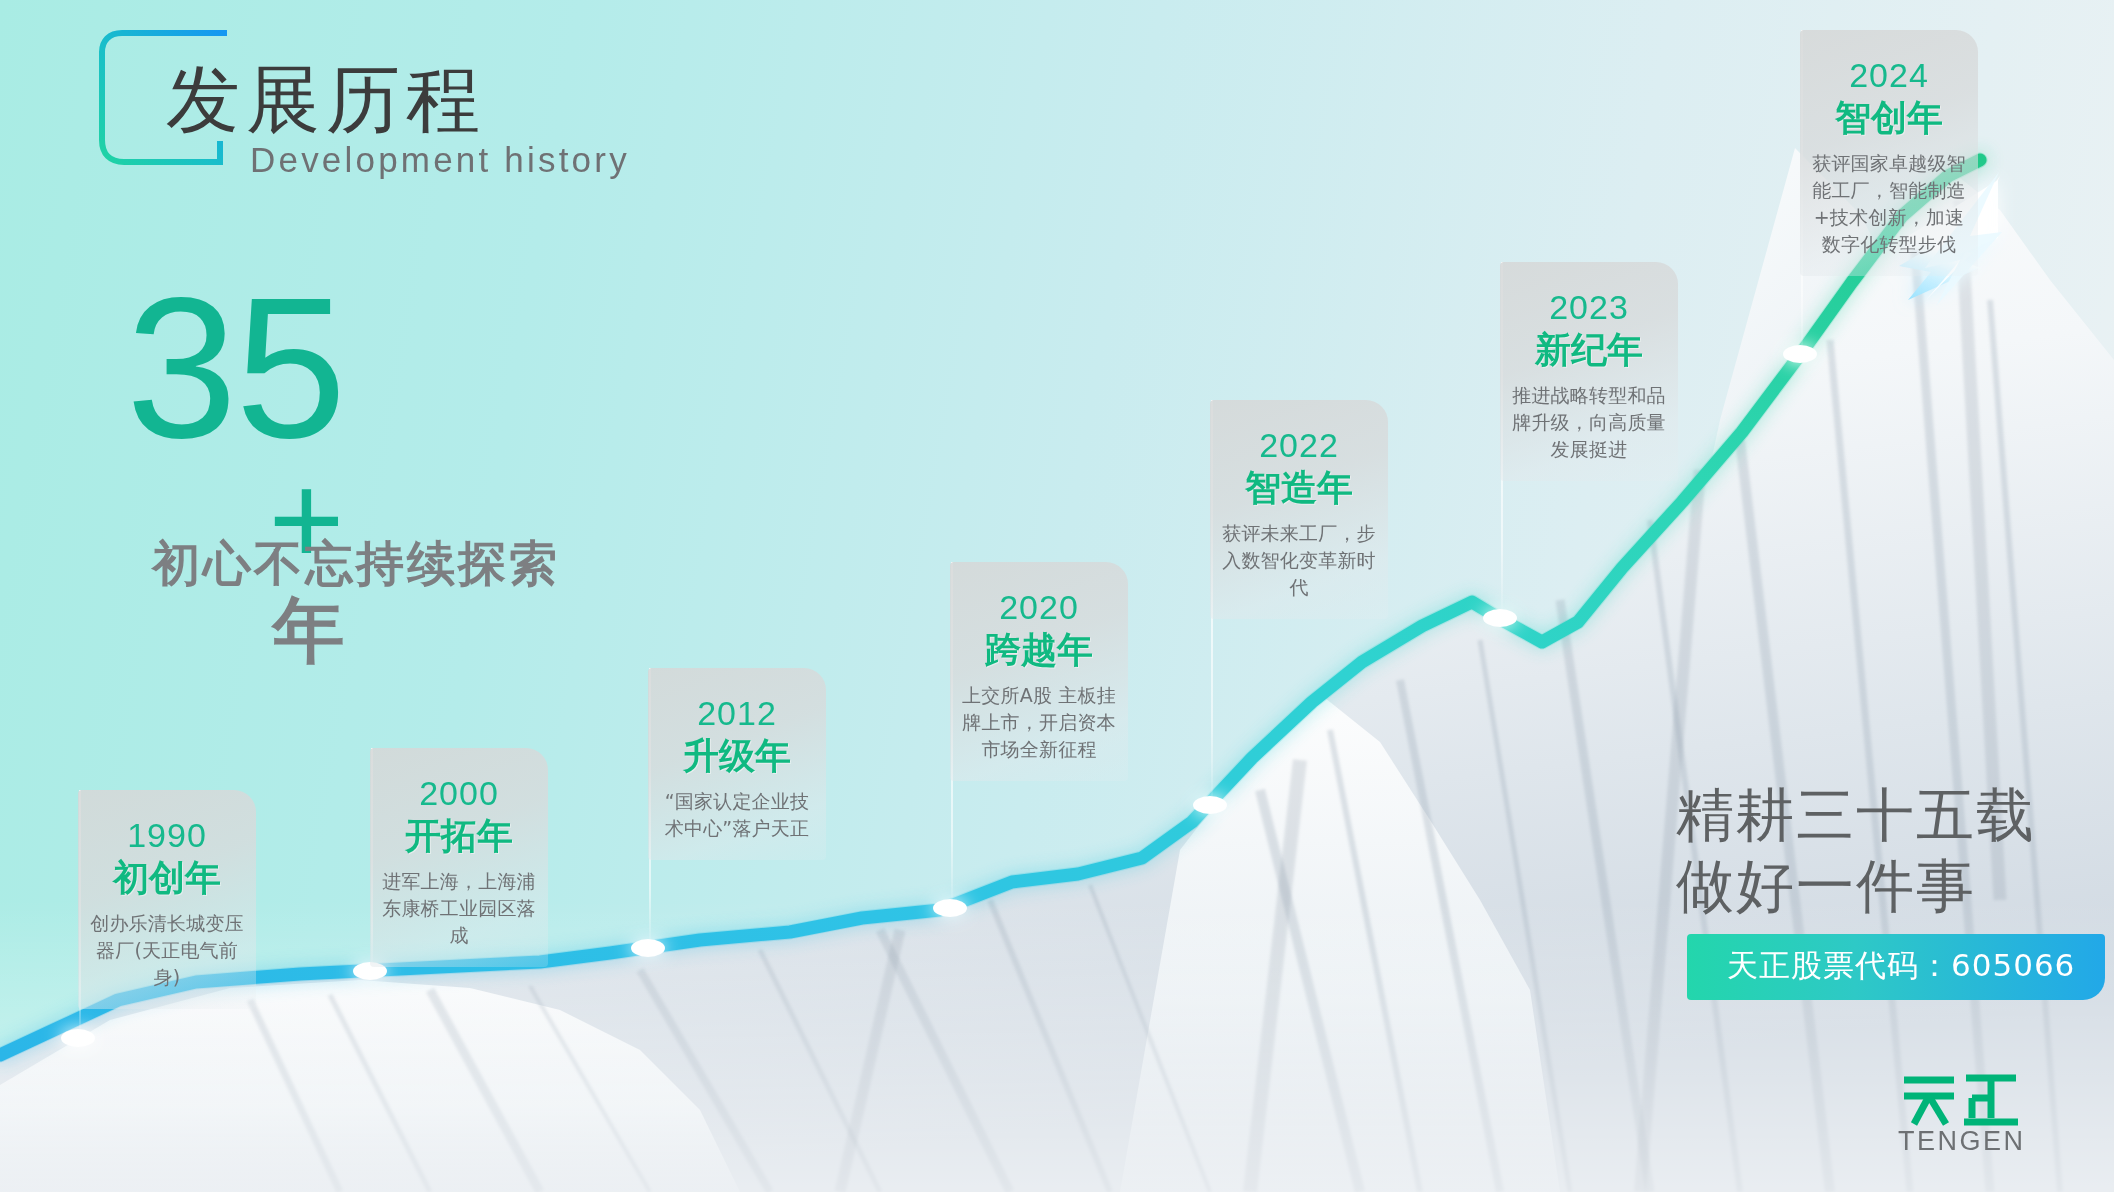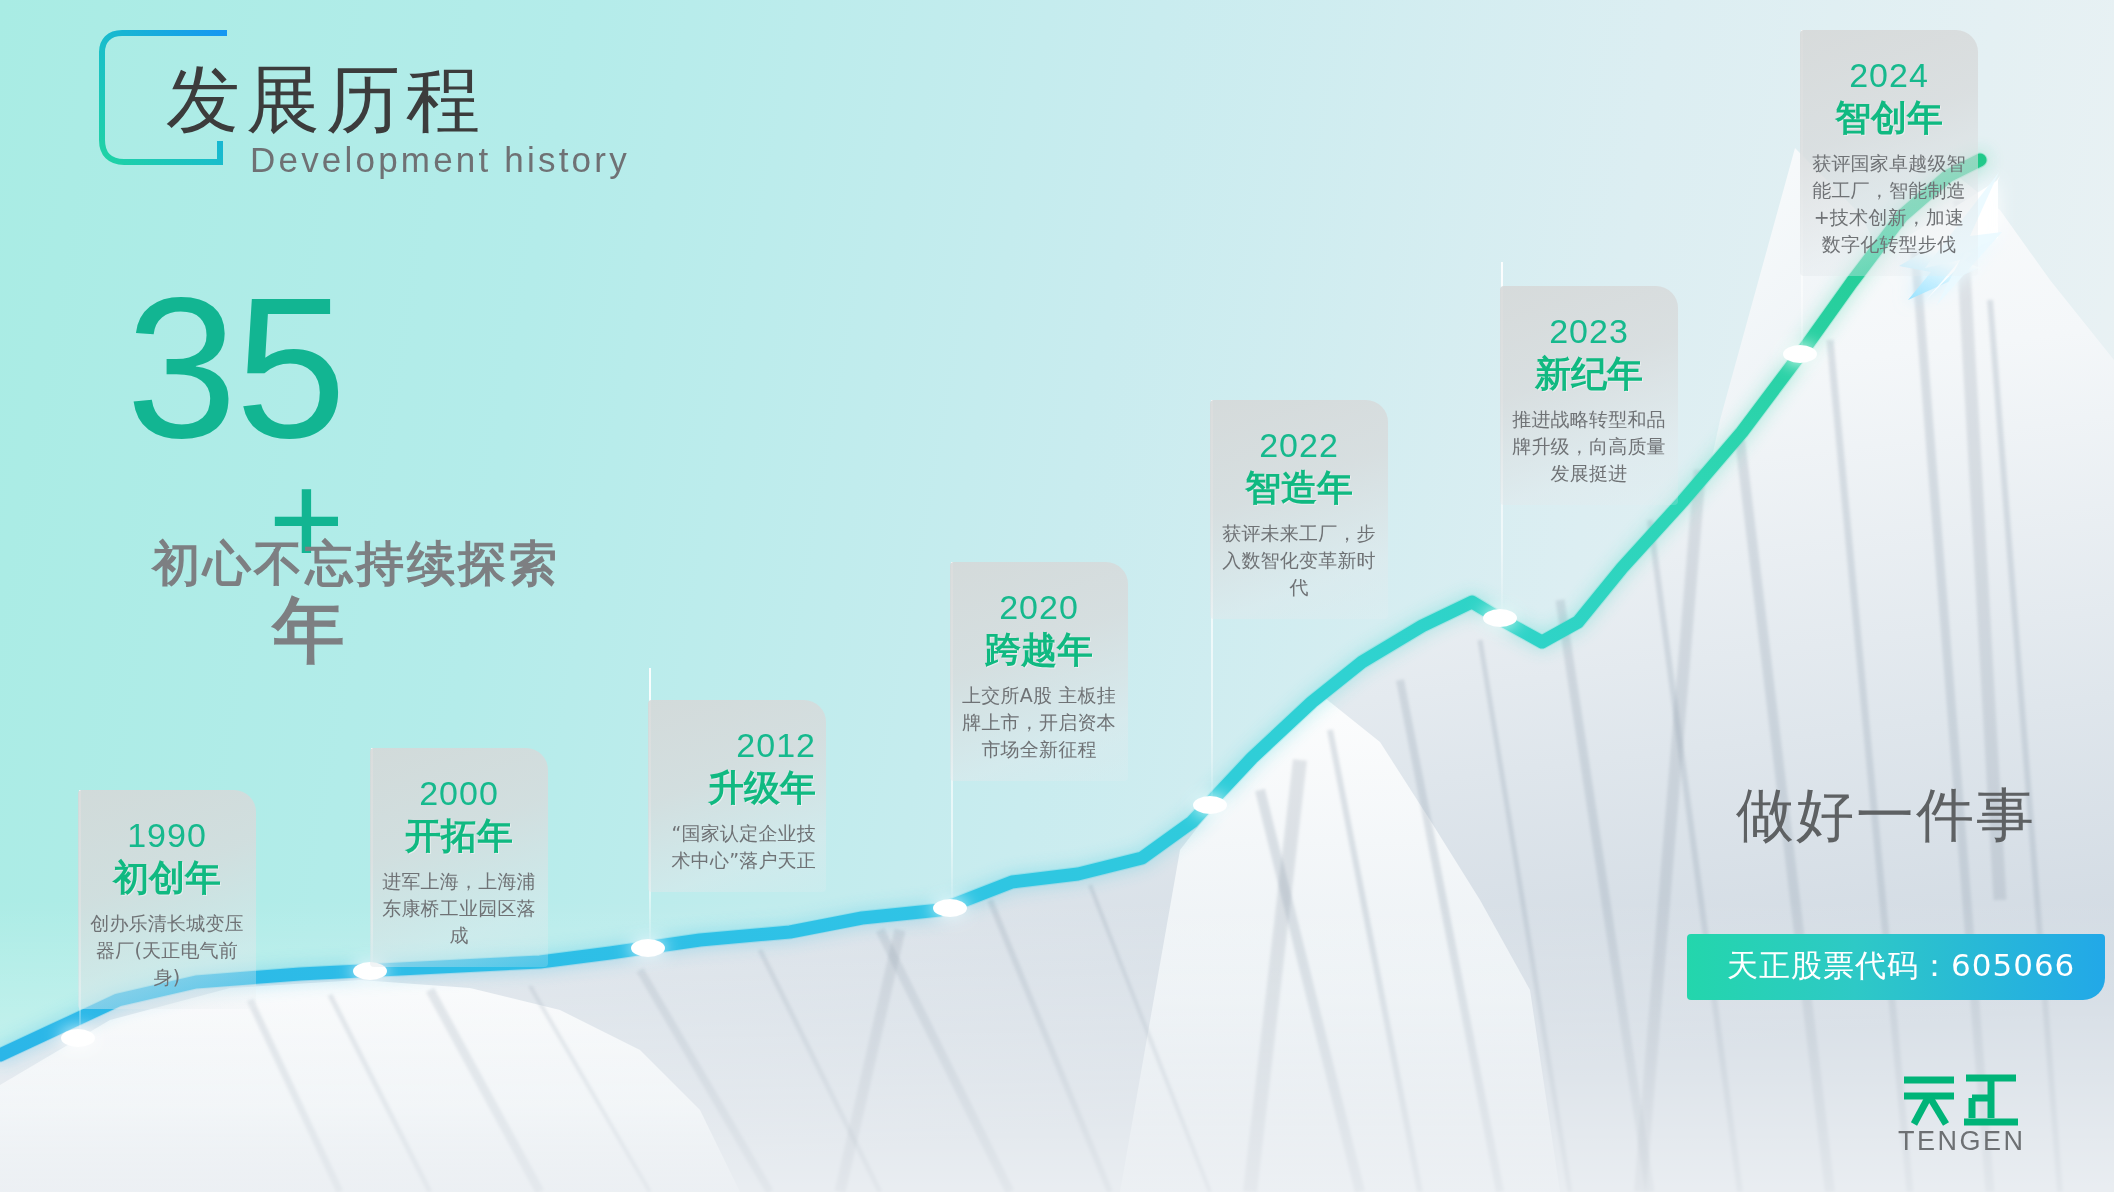--- a/index.html
+++ b/index.html
@@ -277,55 +277,56 @@
   </div>
 
   <div class="stem" style="left:371px;top:748px;height:226px;"></div>
   <div class="card" style="left:370px;top:748px;">
     <div class="yr">2000</div>
     <div class="nm">开拓年</div>
     <div class="ds">进军上海，上海浦东康桥工业园区落成</div>
   </div>
 
   <div class="stem" style="left:649px;top:668px;height:282px;"></div>
-  <div class="card" style="left:648px;top:700px;text-align:right;">
+  <div class="card" style="left:648px;top:668px;">
     <div class="yr">2012</div>
     <div class="nm">升级年</div>
     <div class="ds">“国家认定企业技术中心”落户天正</div>
   </div>
 
   <div class="stem" style="left:951px;top:562px;height:348px;"></div>
   <div class="card" style="left:950px;top:562px;">
     <div class="yr">2020</div>
     <div class="nm">跨越年</div>
     <div class="ds">上交所A股 主板挂牌上市，开启资本市场全新征程</div>
   </div>
 
   <div class="stem" style="left:1211px;top:400px;height:408px;"></div>
   <div class="card" style="left:1210px;top:400px;">
     <div class="yr">2022</div>
     <div class="nm">智造年</div>
     <div class="ds">获评未来工厂，步入数智化变革新时代</div>
   </div>
 
   <div class="stem" style="left:1501px;top:262px;height:358px;"></div>
-  <div class="card" style="left:1500px;top:262px;margin-top:24px;">
+  <div class="card" style="left:1500px;top:262px;">
     <div class="yr">2023</div>
     <div class="nm">新纪年</div>
     <div class="ds">推进战略转型和品牌升级，向高质量发展挺进</div>
   </div>
 
   <div class="stem" style="left:1801px;top:30px;height:326px;"></div>
   <div class="card" style="left:1800px;top:30px;">
     <div class="yr">2024</div>
     <div class="nm">智创年</div>
     <div class="ds">获评国家卓越级智能工厂，智能制造+技术创新，加速数字化转型步伐</div>
   </div>
 
   <div class="tag-slogan">
+    <div>精耕三十五载</div>
     <div>做好一件事</div>
   </div>
 
   <div class="stock">天正股票代码：605066</div>
 
   <div class="brandlogo">
     <svg class="cn" viewBox="0 0 124 62" width="124" height="62">
       <g fill="none" stroke="#00b478" stroke-width="7" stroke-linecap="butt">
 
         <path d="M6,14 L56,14"></path>

